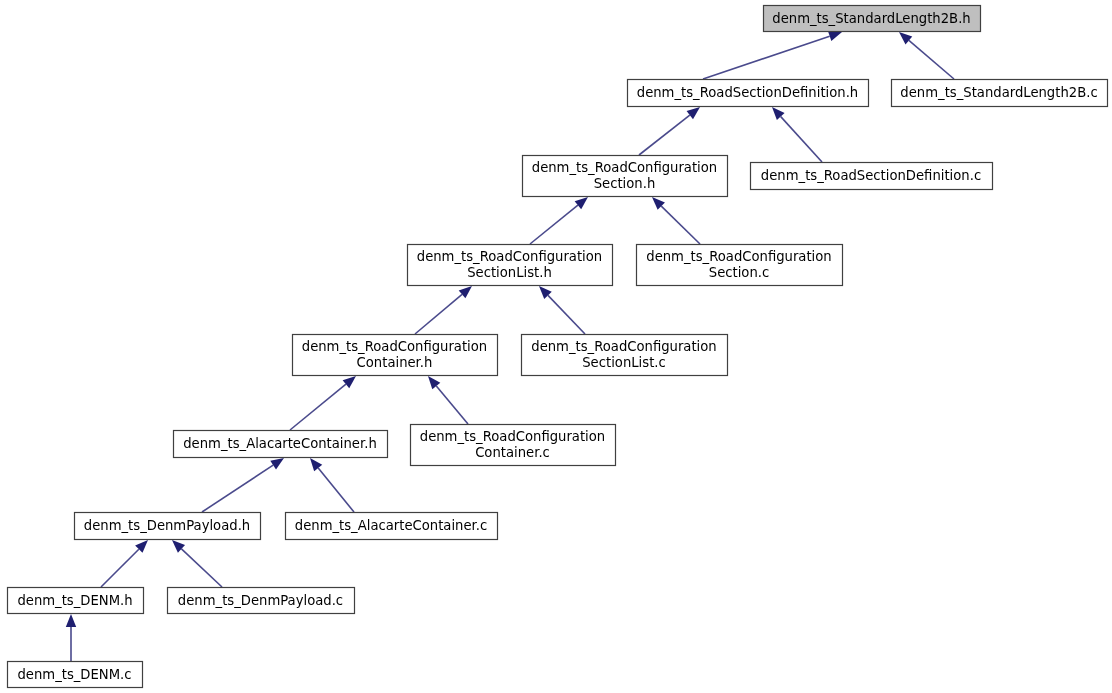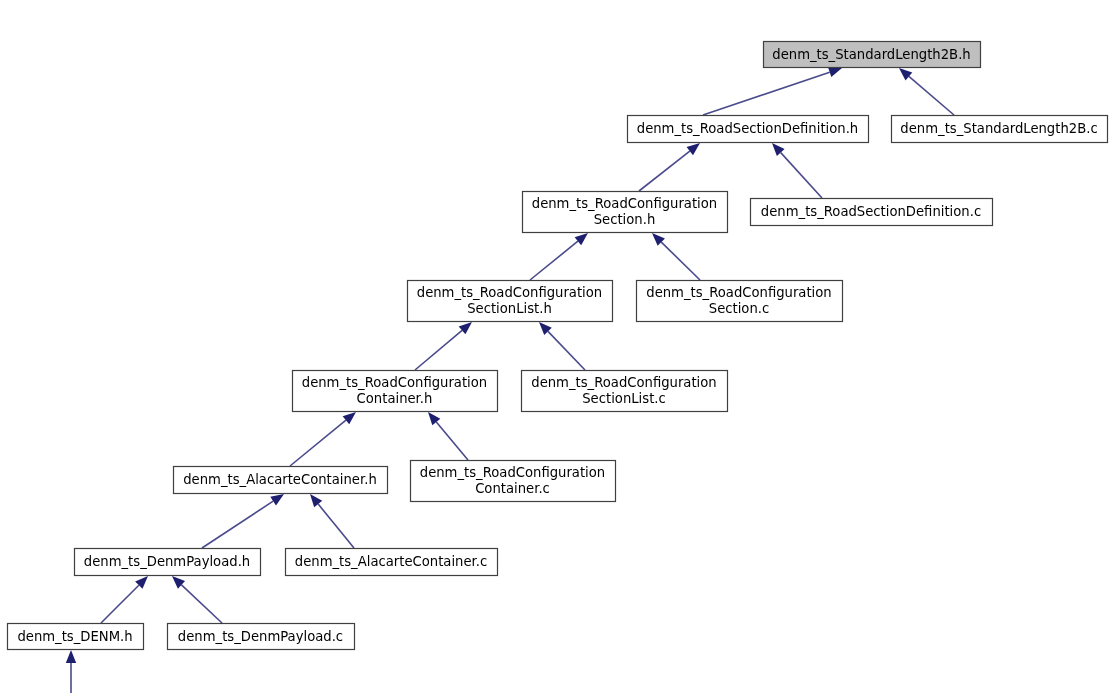--- a/index.html
+++ b/index.html
@@ -10,21 +10,20 @@
   body {
     font-family: "DejaVu Sans", sans-serif;
     width: 1112px;
     height: 693px;
     overflow: hidden;
   }
   #graph-root {
     position: relative;
     width: 1112px;
     height: 499px;
-    margin-top: 36px;
   }
   svg.graph-canvas {
     position: absolute;
     top: 0;
     left: 0;
     width: 1112px;
     height: 693px;
     display: block;
   }
   .node-box {

